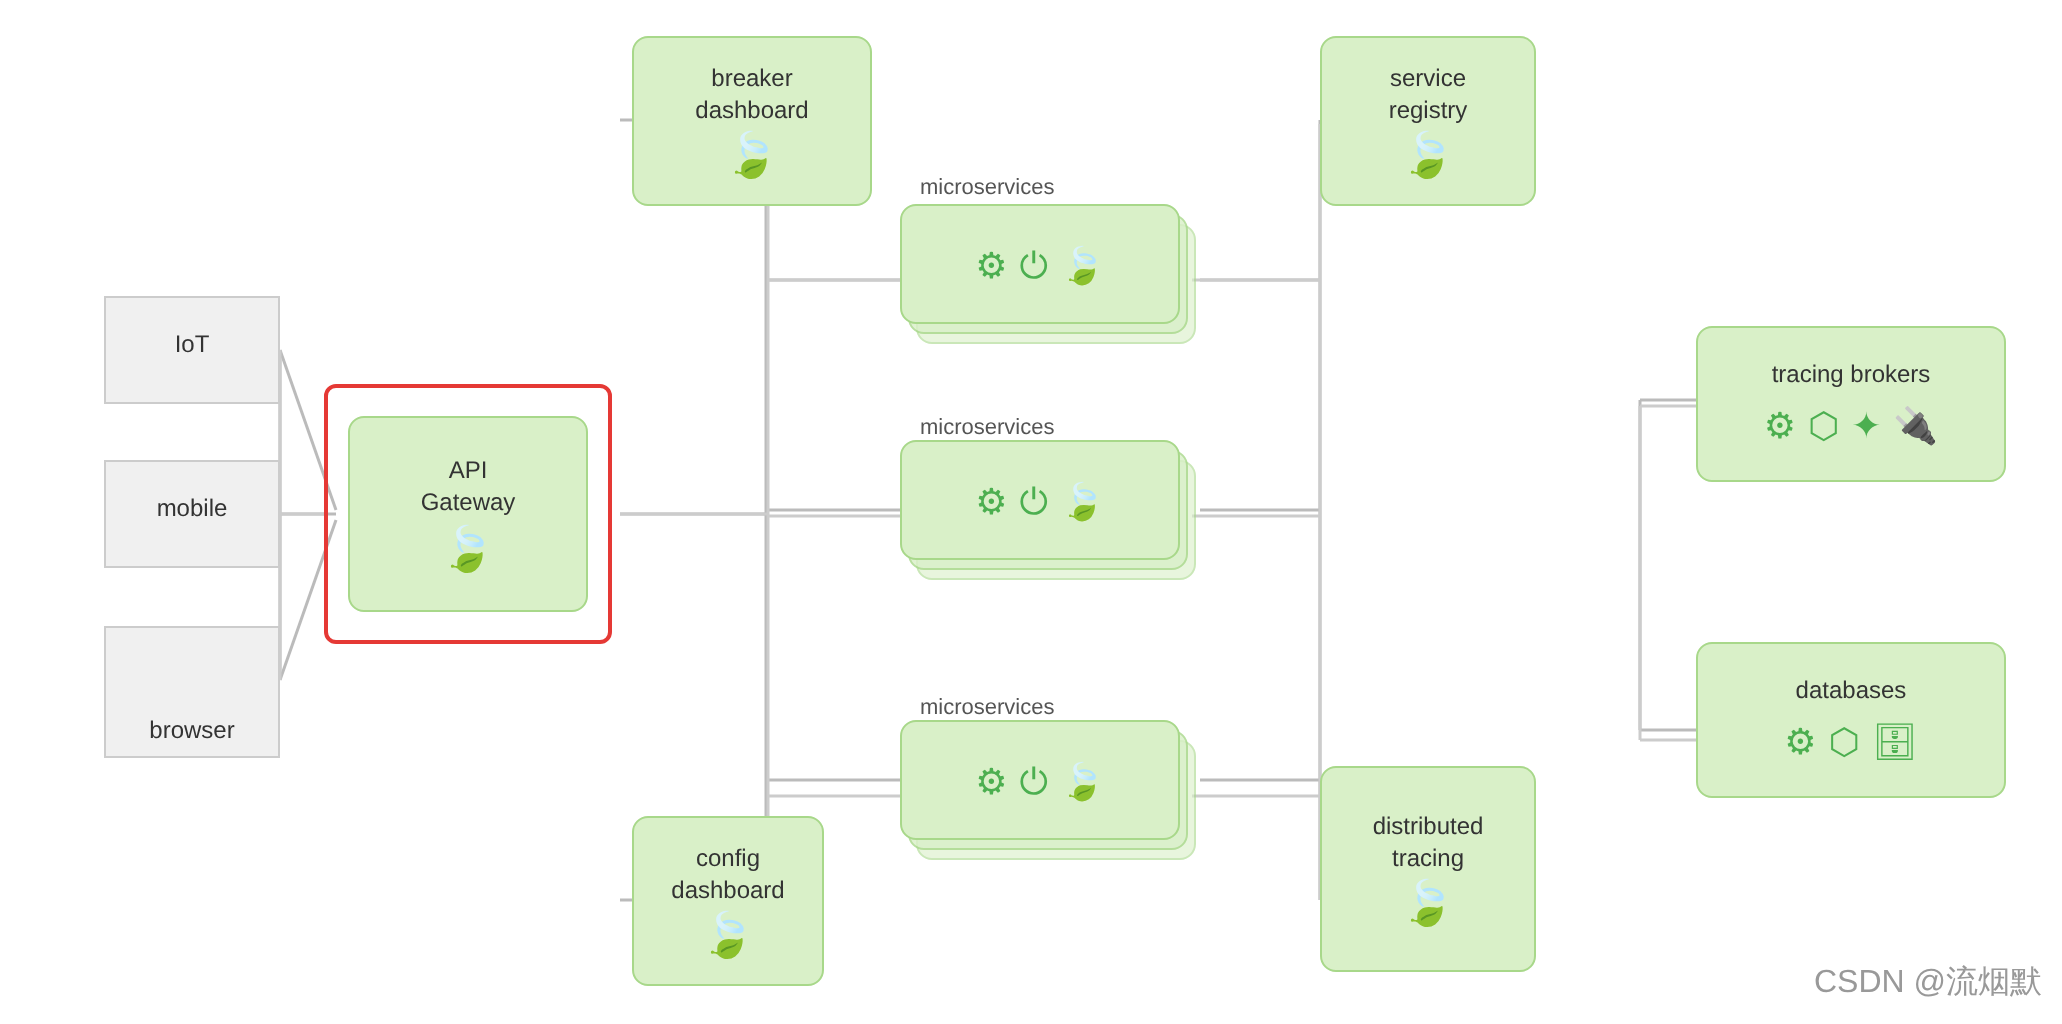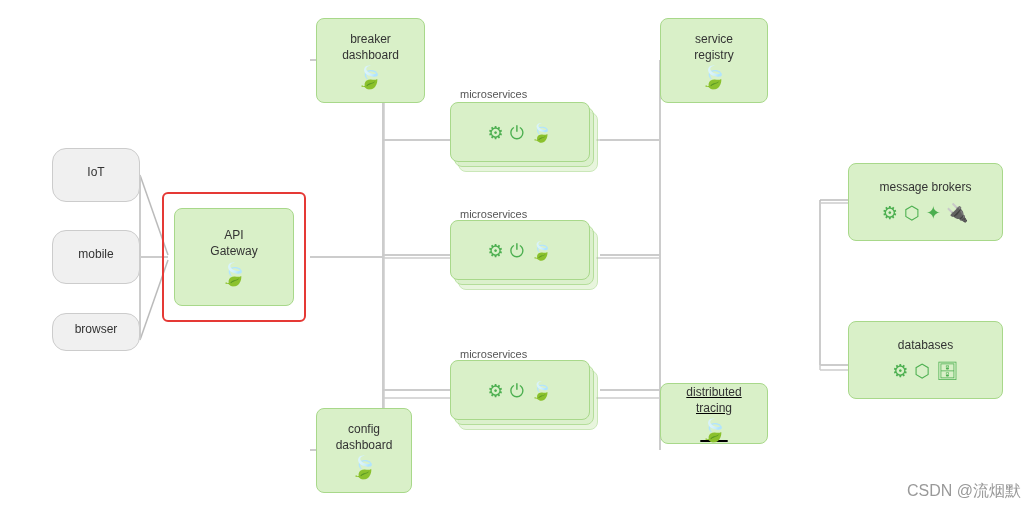--- a/index.html
+++ b/index.html
@@ -42,21 +42,21 @@
 
     .box-green {
       background: #d9f0c8;
       border: 1.5px solid #a8d88a;
       border-radius: 8px;
     }
 
     .box-gray {
       background: #f0f0f0;
       border: 1.5px solid #ccc;
-      border-radius: 14px;
+      border-radius: 0;
     }
 
     .box-red-outline {
       background: transparent;
       border: 2.5px solid #e53935;
       border-radius: 6px;
     }
 
     .box-label {
       font-size: 12px;
@@ -164,48 +164,48 @@
   </svg>
 
   <div class="box box-gray" style="left:52px; top:148px; width:88px; height:54px;">
     <span class="box-label">IoT</span>
   </div>
 
   <div class="box box-gray" style="left:52px; top:230px; width:88px; height:54px;">
     <span class="box-label">mobile</span>
   </div>
 
-  <div class="box box-gray" style="left:52px; top:313px; width:88px; height:38px;">
+  <div class="box box-gray" style="left:52px; top:313px; width:88px; height:66px;justify-content:flex-end;">
     <span class="box-label">browser</span>
   </div>
 
   <div class="box box-red-outline" style="left:162px; top:192px; width:144px; height:130px;">
 
     <div class="box box-green" style="position:relative; left:0; top:0; width:120px; height:98px;">
       <span class="box-label">API<br>Gateway</span>
       <span class="spring-icon">🍃</span>
     </div>
   </div>
 
-  <div class="box box-green" style="left:316px; top:18px; width:109px; height:85px;">
+  <div class="box box-green" style="left:316px; top:18px; width:120px; height:85px;">
     <span class="box-label">breaker<br>dashboard</span>
     <span class="spring-icon">🍃</span>
   </div>
 
   <div class="box box-green" style="left:660px; top:18px; width:108px; height:85px;">
     <span class="box-label">service<br>registry</span>
     <span class="spring-icon">🍃</span>
   </div>
 
   <div class="box box-green" style="left:316px; top:408px; width:96px; height:85px;">
     <span class="box-label">config<br>dashboard</span>
     <span class="spring-icon">🍃</span>
   </div>
 
-  <div class="box box-green" style="left:660px; top:383px; width:108px; height:61px;text-decoration:underline;">
+  <div class="box box-green" style="left:660px; top:383px; width:108px; height:103px;">
     <span class="box-label">distributed<br>tracing</span>
     <span class="spring-icon">🍃</span>
   </div>
 
   <span class="micro-label" style="left:460px; top:88px;">microservices</span>
 
   <div class="micro-stack" style="left:450px; top:102px; width:145px; height:75px;">
     <div class="stack-card" style="top:10px; left:8px; opacity:0.6;"></div>
     <div class="stack-card" style="top:5px; left:4px; opacity:0.8;"></div>
     <div class="stack-card" style="top:0px; left:0px;">
@@ -239,21 +239,21 @@
     <div class="stack-card" style="top:0px; left:0px;">
       <div class="small-icons">
         <span class="icon-sm">⚙</span>
         <span class="icon-sm">⏻</span>
         <span class="icon-sm">🍃</span>
       </div>
     </div>
   </div>
 
   <div class="box box-green" style="left:848px; top:163px; width:155px; height:78px;">
-    <span class="box-label">message brokers</span>
+    <span class="box-label">tracing brokers</span>
     <div class="small-icons">
       <span class="icon-sm">⚙</span>
       <span class="icon-sm">⬡</span>
       <span class="icon-sm">✦</span>
       <span class="icon-sm">🔌</span>
     </div>
   </div>
 
   <div class="box box-green" style="left:848px; top:321px; width:155px; height:78px;align-items:center;">
     <span class="box-label">databases</span>

